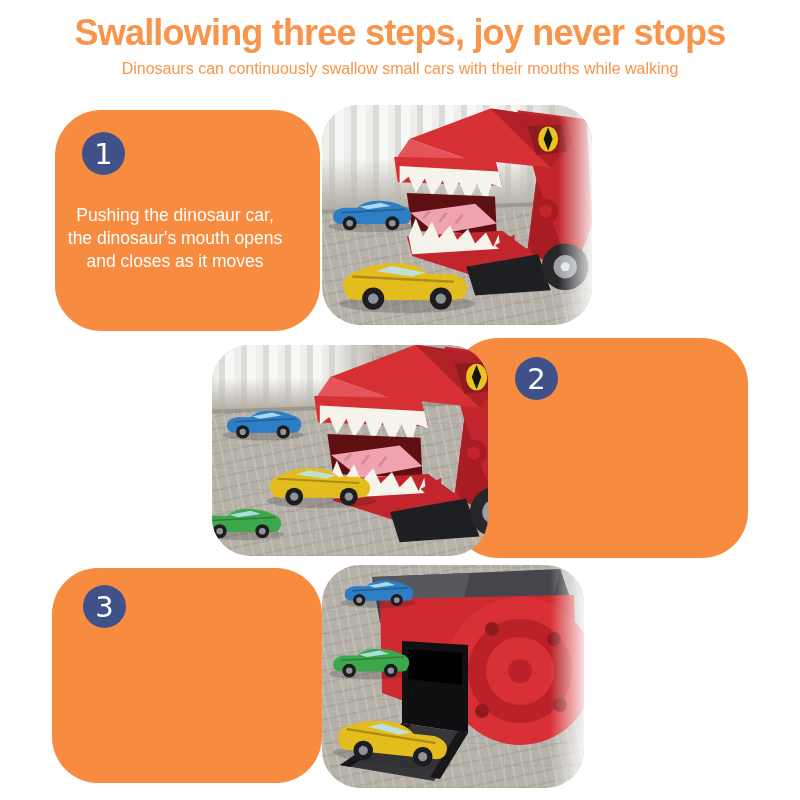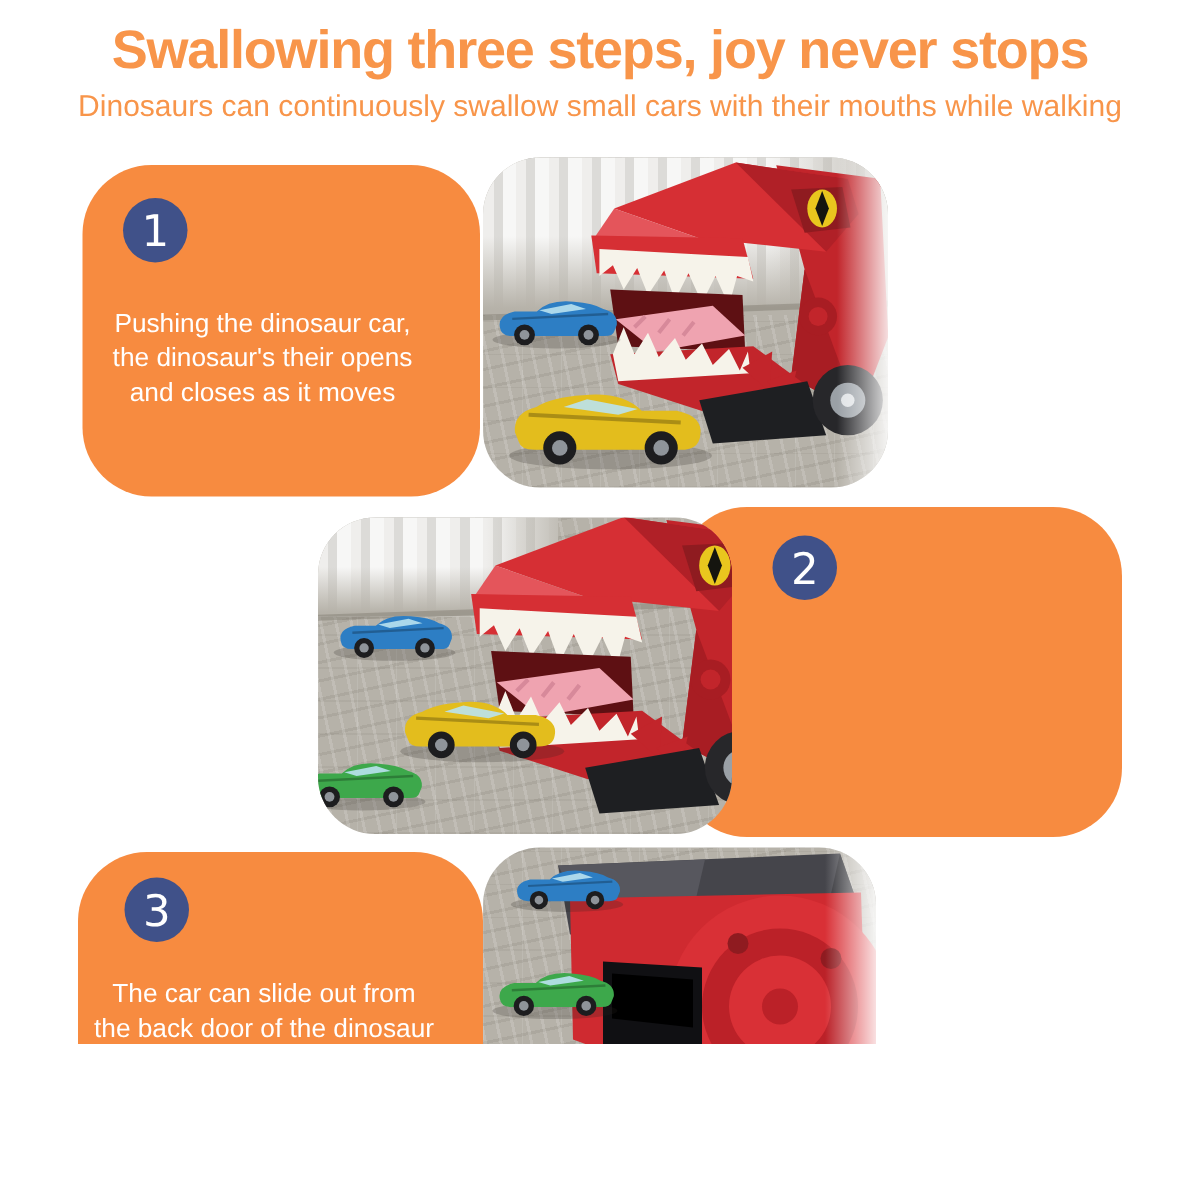--- a/index.html
+++ b/index.html
@@ -1,28 +1,28 @@
 <!DOCTYPE html>
 <html style="--orange: #F78B40; --title-orange: #F8954A; --badge-navy: #405189; --step-text-white: #FFFFFF; --carpet-gray: #B6B2A9; --dino-red: #D62F34; --car-blue: #2D7EC4; --car-yellow: #E3BD1D; --car-green: #3DA84B;"><head>
 <meta charset="utf-8">
 <style>
   html,body { margin:0; padding:0; background:#ffffff; }
   #stage {
-    position:relative; width:800px; height:696px; margin:0 auto;
+    position:relative; width:800px; height:800px; margin:0 auto;
     background:#ffffff; overflow:hidden;
     font-family:"Liberation Sans", sans-serif;
   }
   .title {
     position:absolute; left:0; right:0; top:12px; text-align:center;
     color:var(--title-orange,#F8954A); font-size:36px; font-weight:700;
     letter-spacing:-0.8px;
   }
   .subtitle {
     position:absolute; left:0; right:0; top:60px; text-align:center;
-    color:var(--title-orange,#F8954A); font-size:20px; font-weight:400;
+    color:var(--title-orange,#F8954A); font-size:16px; font-weight:400;
   }
   .panel { position:absolute; background:var(--orange,#F78B40); border-radius:46px; }
   #panel1 { left:55px;  top:110px; width:265px; height:221px; }
   #panel2 { left:452px; top:338px; width:296px; height:220px; }
   #panel3 { left:52px;  top:568px; width:270px; height:215px; }
   .badge {
     position:absolute; width:43px; height:43px; border-radius:50%;
     background:var(--badge-navy,#405189); color:#fff;
     display:flex; align-items:center; justify-content:center;
     font-size:29px; font-weight:400; font-family:"DejaVu Sans", sans-serif;
@@ -140,21 +140,21 @@
 <div id="stage">
 
   <div class="title">Swallowing three steps, joy never stops</div>
   <div class="subtitle">Dinosaurs can continuously swallow small cars with their mouths while walking</div>
 
   <div class="panel" id="panel1"></div>
   <div class="badge" id="badge1">
     <span>1</span>
   </div>
   <div class="step-text" id="text1">Pushing the dinosaur car,
-the dinosaur's their opens
+the dinosaur's mouth opens
 and closes as it moves</div>
   <div class="photo" id="photo1">
     <div class="carpet"></div>
     <div class="curtain"></div>
     <div class="carpet-edge" style="top:100px;"></div>
     <svg class="scene" width="270" height="220" viewBox="0 0 270 220">
       <g>
         <use href="#dinohead" transform="translate(38,-2) scale(0.9)"></use>
       </g>
       <g transform="translate(8,92) scale(0.82)">
@@ -188,23 +188,20 @@
       <g transform="translate(-12,160) scale(0.82)">
         <use href="#toycar" color="#3da84b"></use>
       </g>
     </svg>
   </div>
 
   <div class="panel" id="panel3"></div>
   <div class="badge" id="badge3">
     <span>3</span>
   </div>
-  <div class="step-text" id="text3">The car can slide out from
-the back door of the dinosaur
-car after being swallowed</div>
   <div class="photo" id="photo3">
     <div class="carpet"></div>
     <svg class="scene" width="262" height="223" viewBox="0 0 262 223">
       <g>
         <use href="#dinorear"></use>
       </g>
       <g transform="translate(20,12) scale(0.72)">
         <use href="#toycar" color="#2d7ec4"></use>
       </g>
       <g transform="translate(8,80) scale(0.8)">

